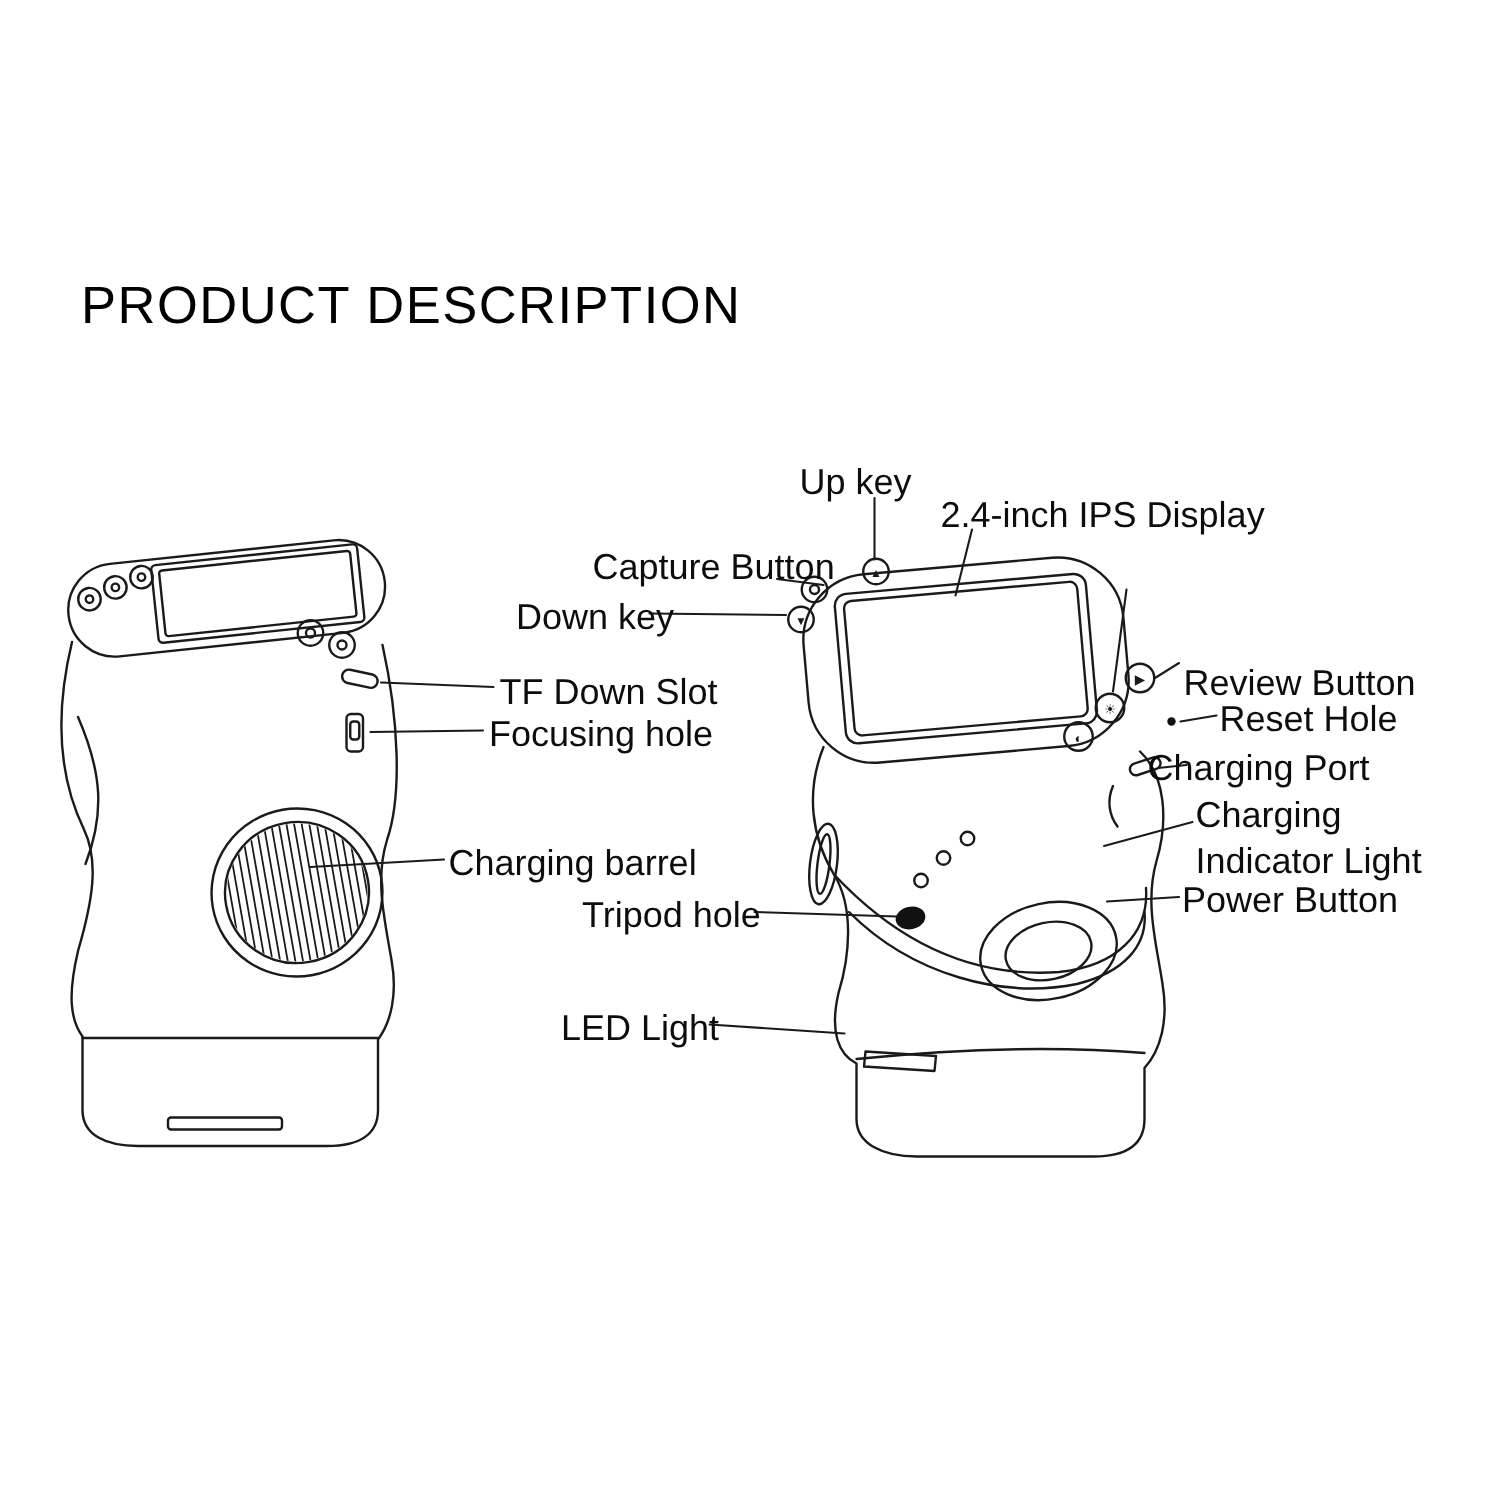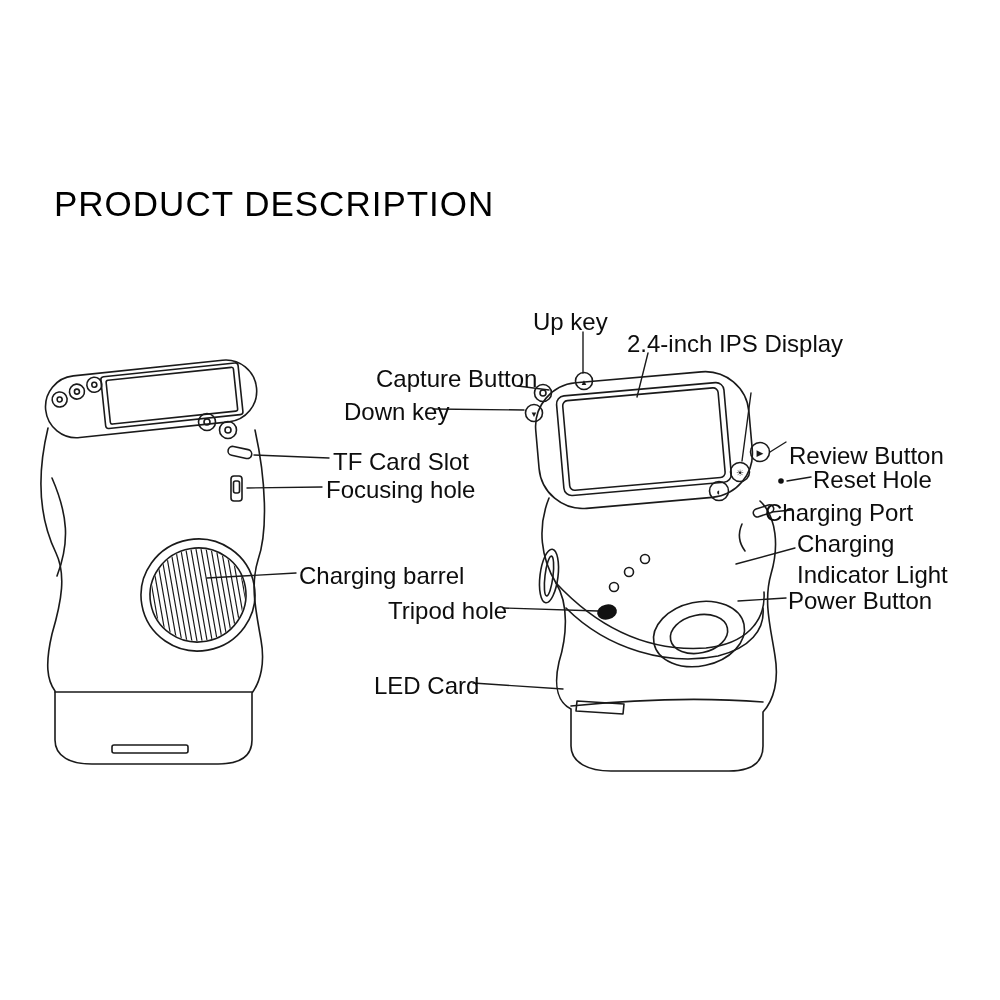--- a/index.html
+++ b/index.html
@@ -135,26 +135,26 @@
         <line x1="503" y1="608" x2="598" y2="611"></line>
         <line x1="473" y1="683" x2="563" y2="689"></line>
       </g>
     </g>
   </svg>
 
   <div class="title">PRODUCT DESCRIPTION</div>
 
   <div class="lbl" style="left:533px;top:306px">Up key</div>
   <div class="lbl" style="left:627px;top:328px">2.4-inch IPS Display</div>
-  <div class="lbl" style="left:376px;top:363px">Capture Button</div>
+  <div class="lbl" style="left:395px;top:363px">Capture Button</div>
   <div class="lbl" style="left:344px;top:396px">Down key</div>
   <div class="lbl" style="left:789px;top:440px">Review Button</div>
-  <div class="lbl" style="left:333px;top:446px">TF Card Slot</div>
+  <div class="lbl" style="left:333px;top:446px">TF Down Slot</div>
   <div class="lbl" style="left:813px;top:464px">Reset Hole</div>
   <div class="lbl" style="left:326px;top:474px">Focusing hole</div>
   <div class="lbl" style="left:765px;top:497px">Charging Port</div>
   <div class="lbl wrap" style="left:797px;top:528px">Charging Indicator Light</div>
   <div class="lbl" style="left:299px;top:560px">Charging barrel</div>
   <div class="lbl" style="left:788px;top:585px">Power Button</div>
   <div class="lbl" style="left:388px;top:595px">Tripod hole</div>
-  <div class="lbl" style="left:374px;top:670px">LED Card</div>
+  <div class="lbl" style="left:374px;top:670px">LED Light</div>
 
 </div>
 
 </body></html>

